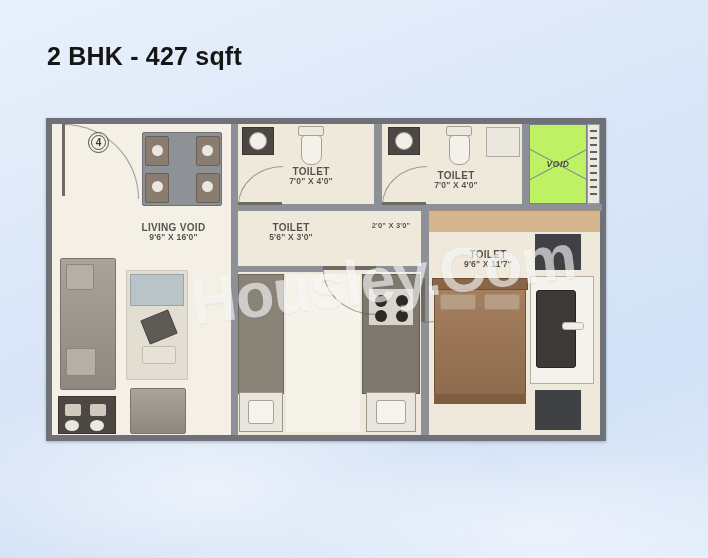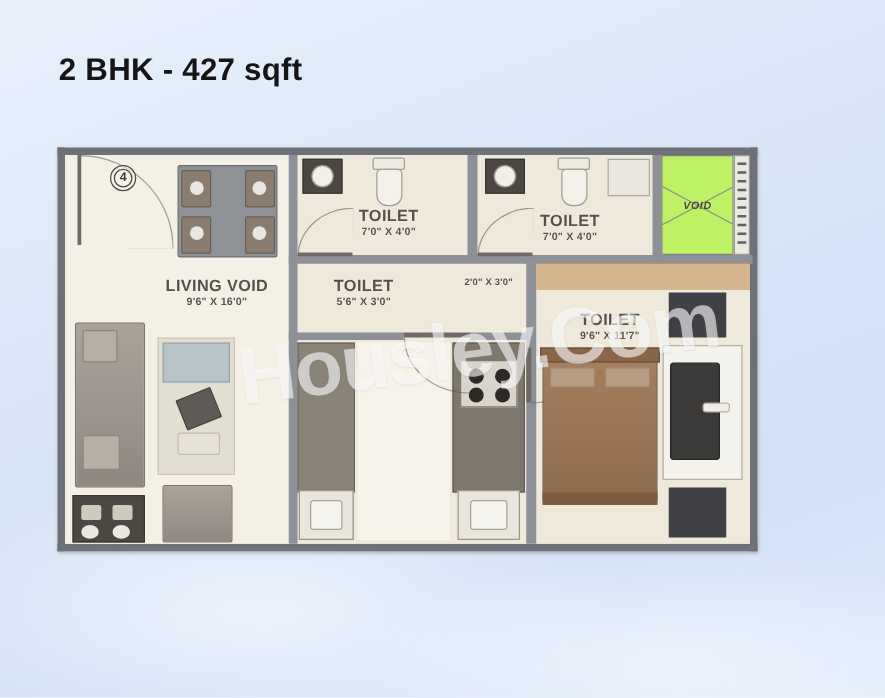--- a/index.html
+++ b/index.html
@@ -38,21 +38,21 @@
 
   
   .lbl{
     position:absolute;text-align:center;
     color:#55504a;font-weight:bold;
     font-family:"Liberation Sans",sans-serif;
     line-height:1.12;white-space:nowrap;
     text-shadow:0 0 1px rgba(255,255,255,.7);
     pointer-events:none;
   }
-  .lbl .nm{display:block;font-size:13px;letter-spacing:.3px;}
+  .lbl .nm{display:block;font-size:10px;letter-spacing:.3px;}
   .lbl .dim{display:block;font-size:8.5px;letter-spacing:.2px;}
   .lbl.sm .dim{font-size:7.5px;}
 
   
   #marker{
     position:absolute;width:19px;height:19px;border-radius:50%;
     border:1.6px solid #4d4a45;background:rgba(245,241,233,.6);
     display:flex;align-items:center;justify-content:center;
     font-size:10px;font-weight:bold;color:#3c3a36;
   }

